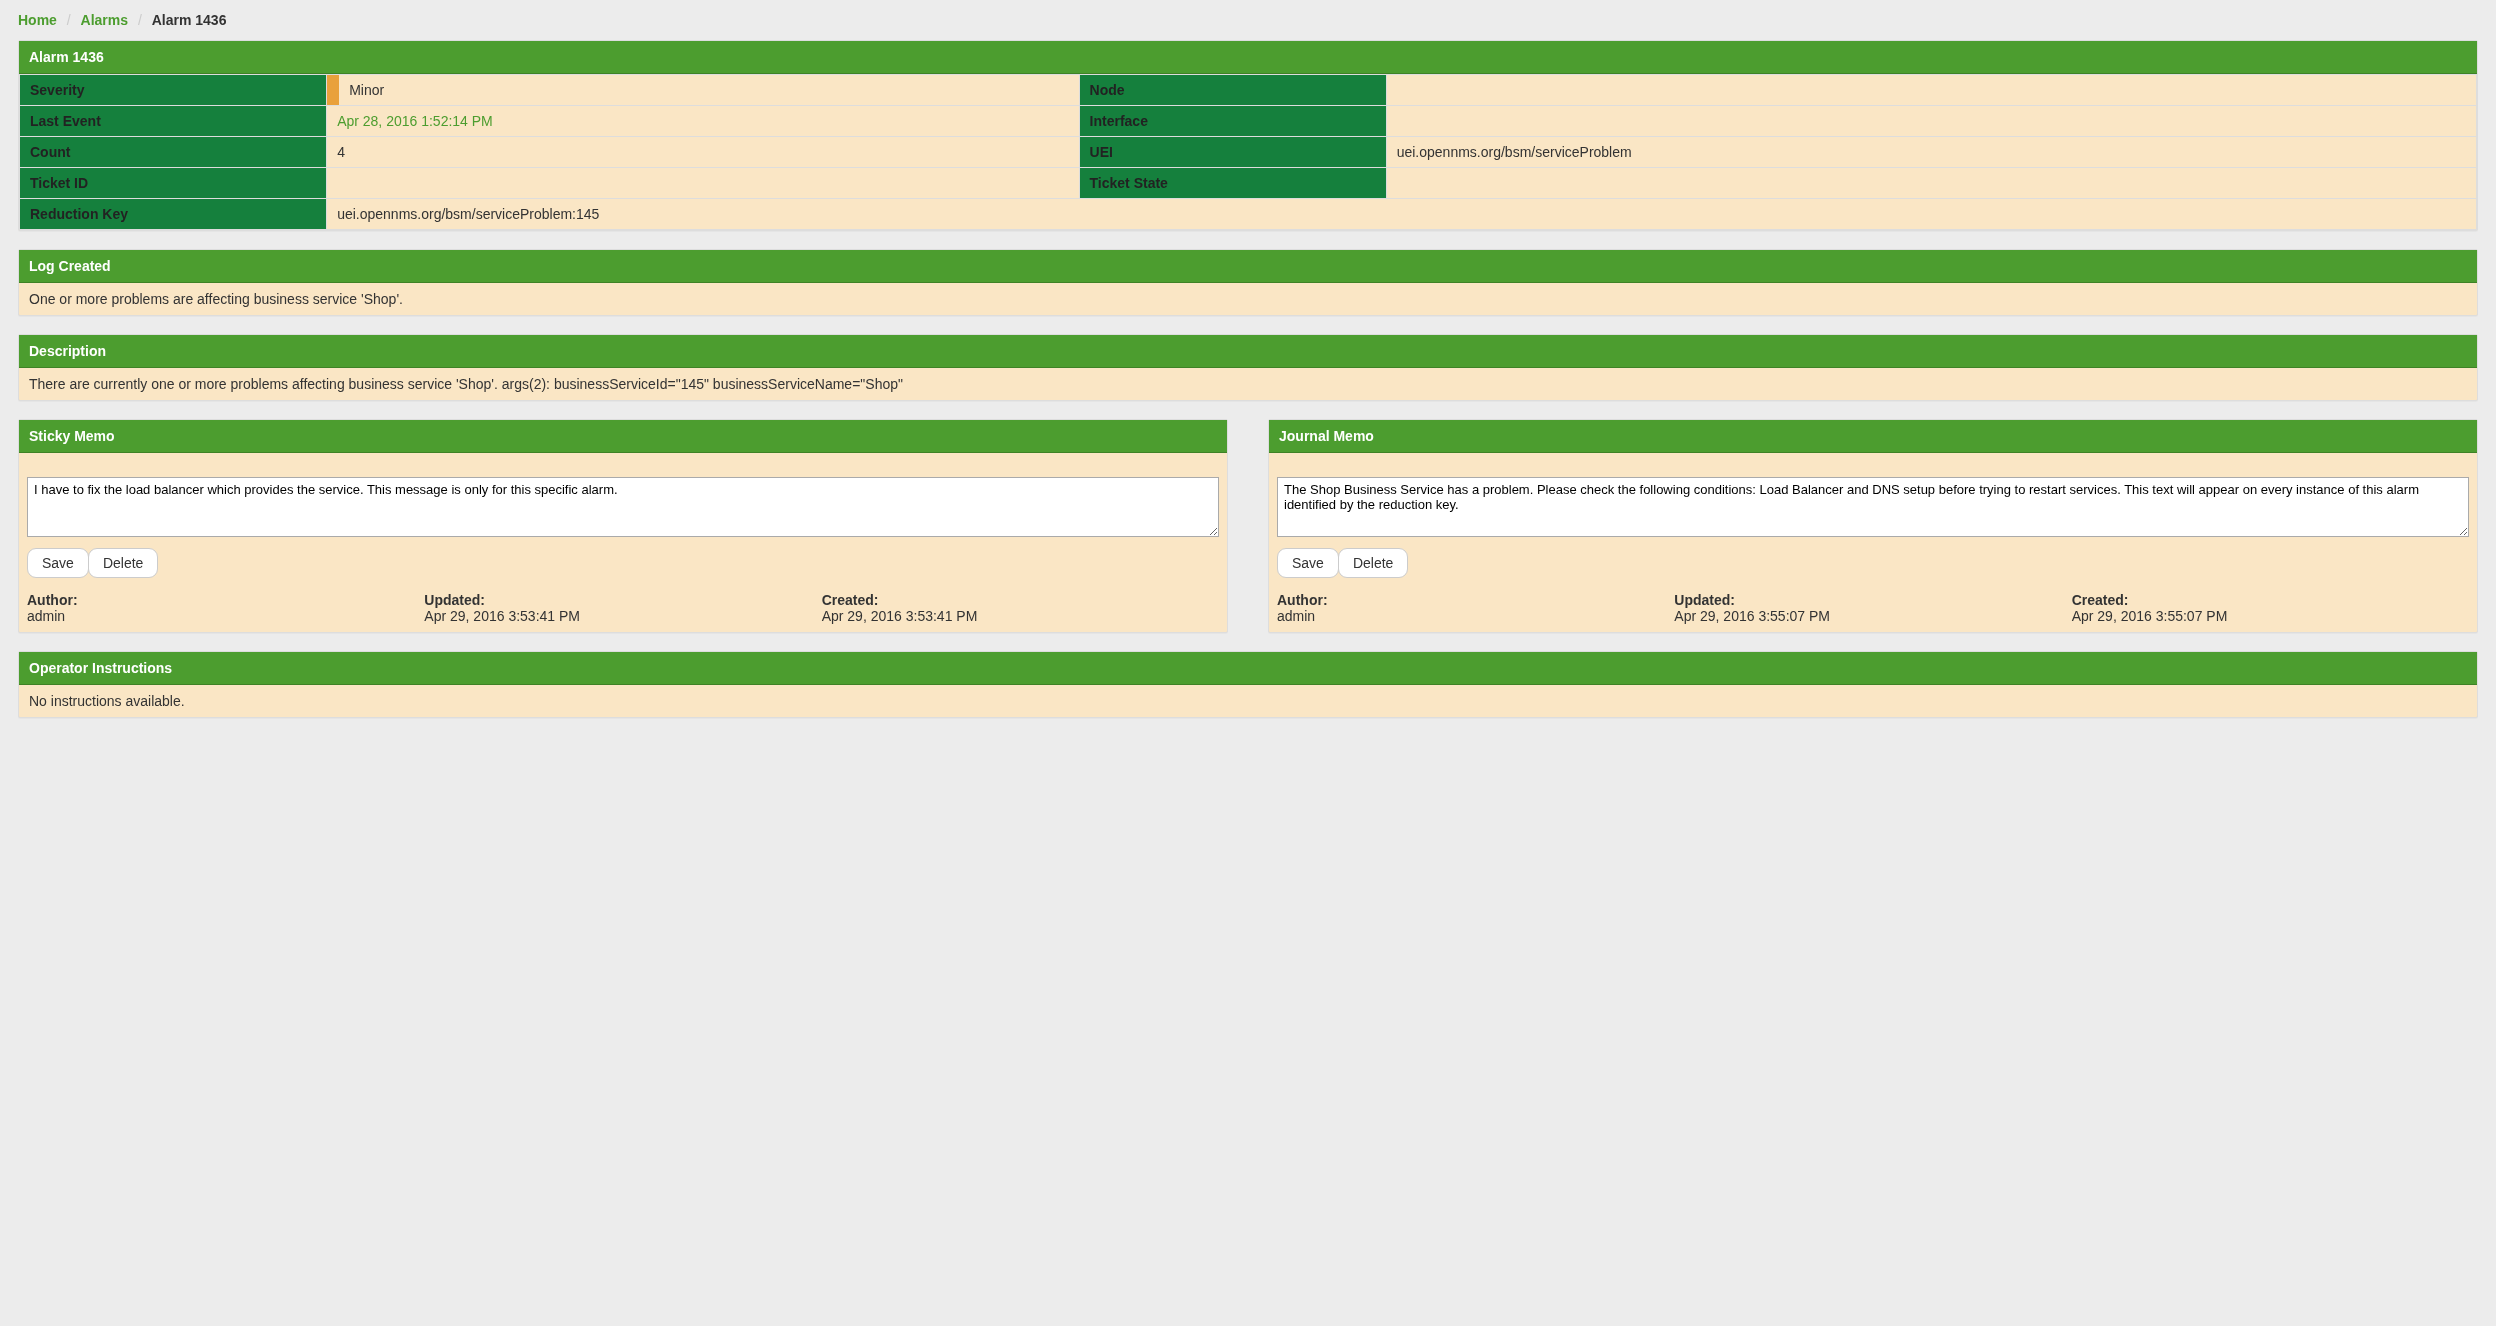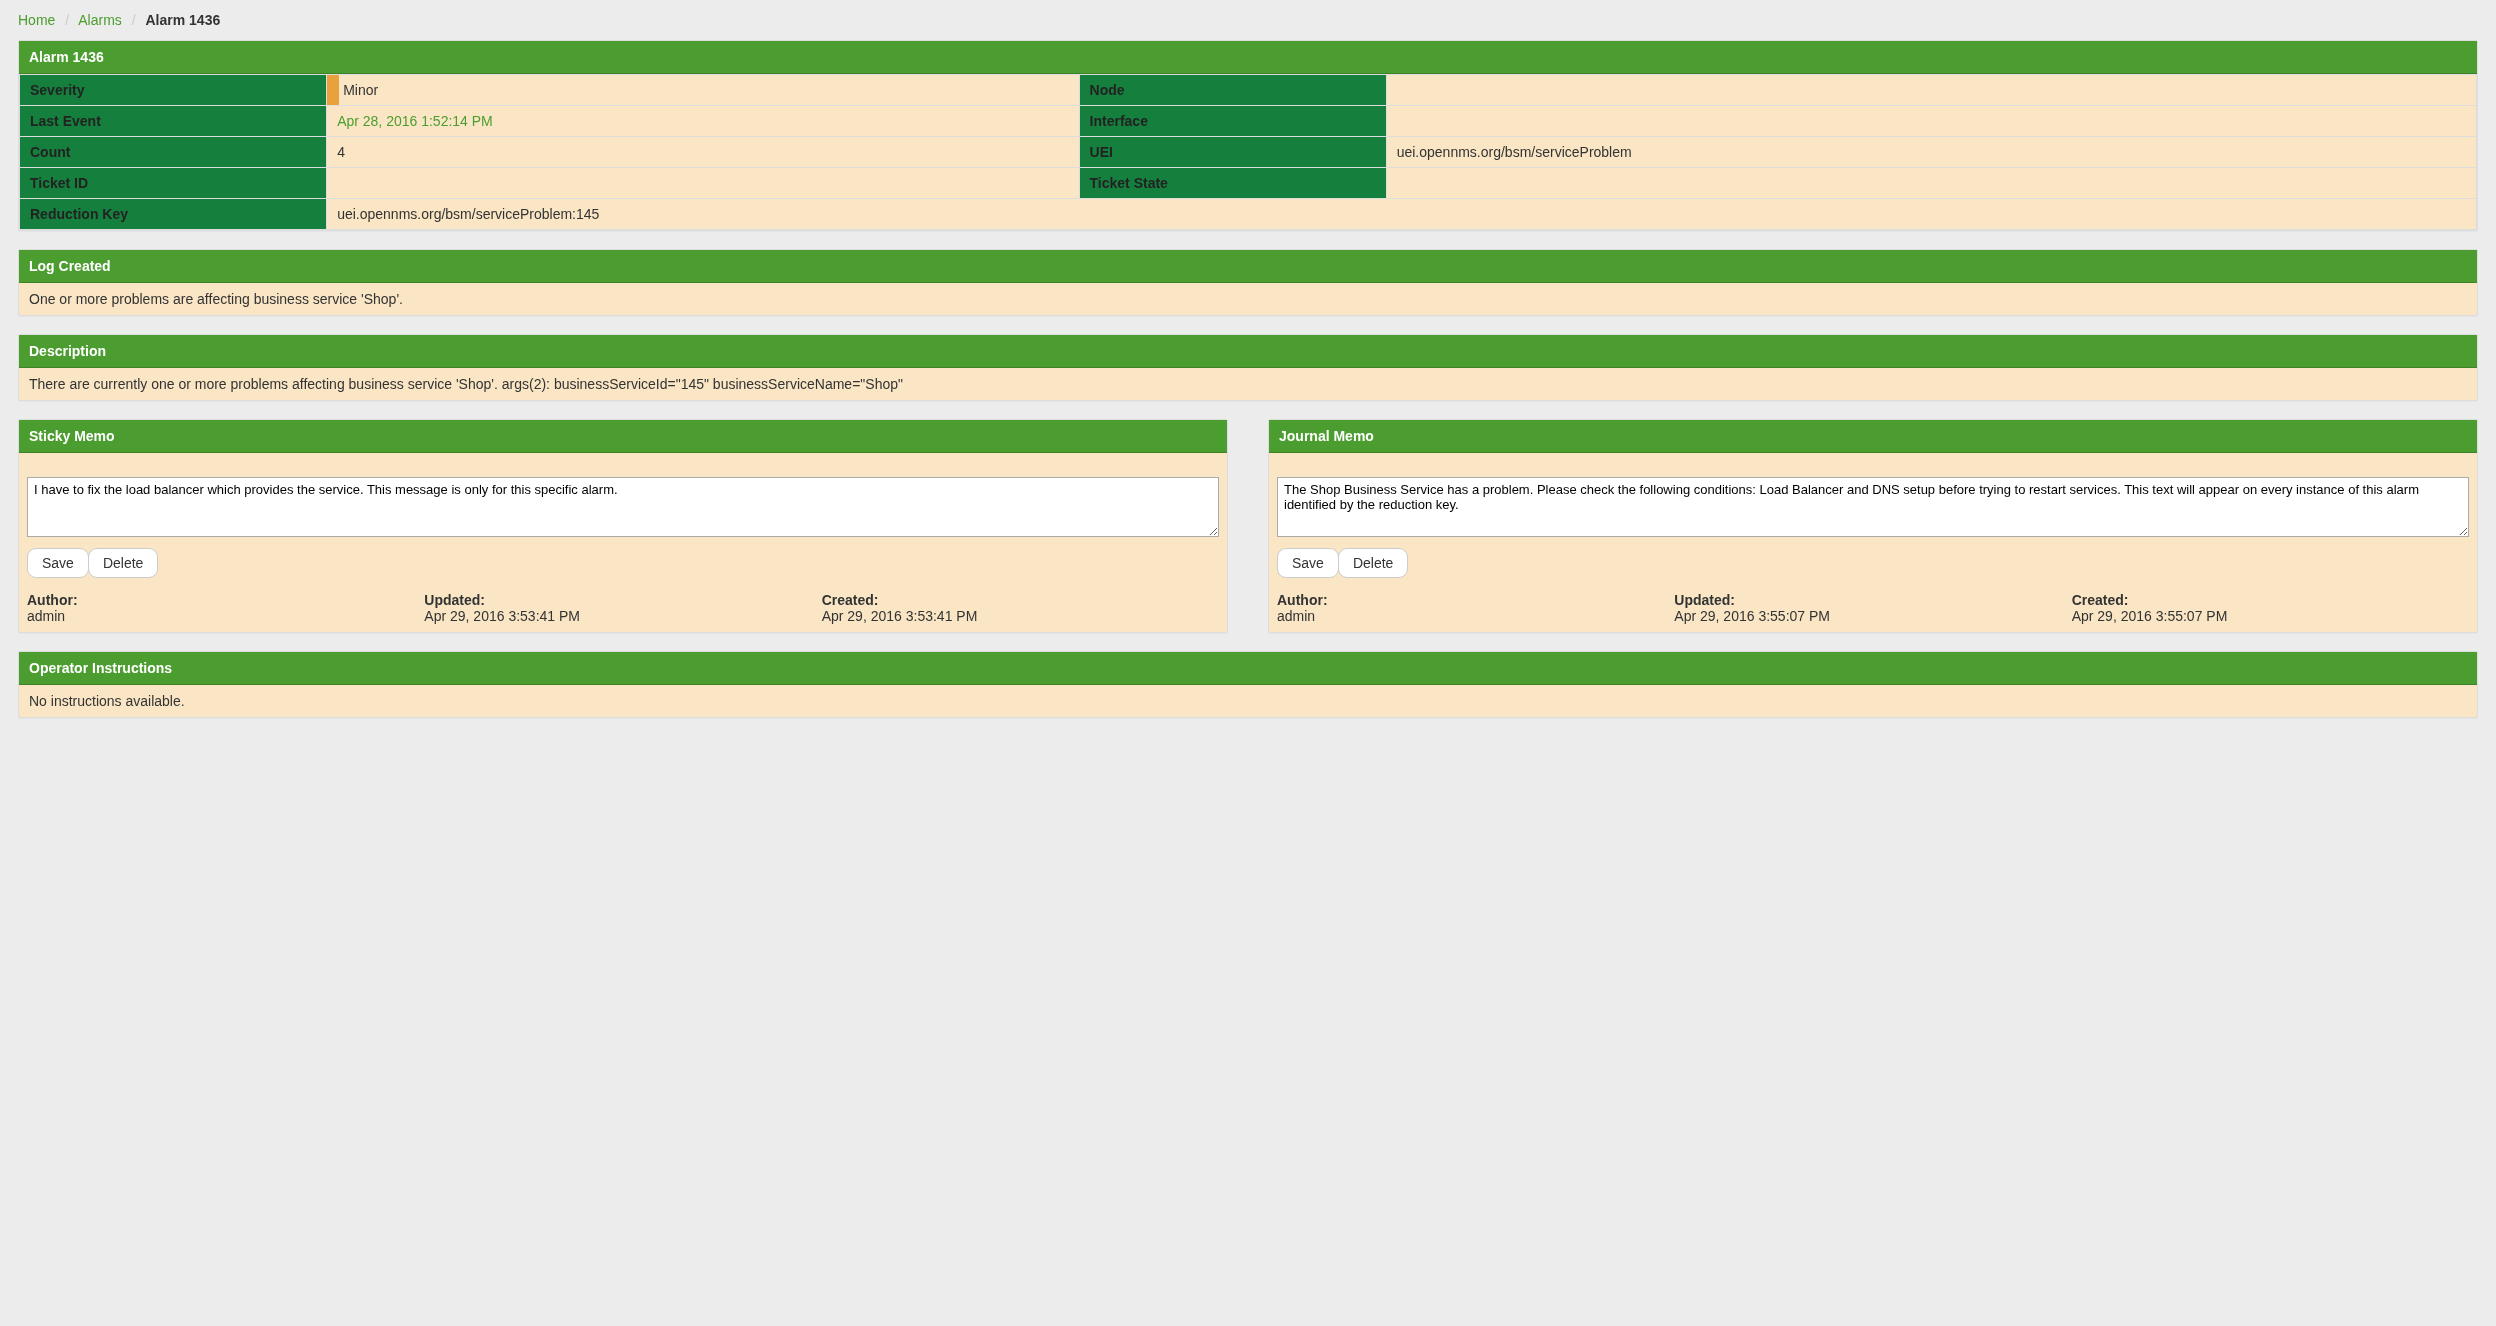--- a/index.html
+++ b/index.html
@@ -11,21 +11,21 @@
     padding: 12px 18px 30px 18px;
   }
   .breadcrumb {
     padding: 0 0 12px 0;
     font-size: 14px;
     color: #333;
   }
   .breadcrumb a {
     color: #4c9d2f;
     text-decoration: none;
-    font-weight: 400;
+    font-weight: 700;
   }
   .breadcrumb .sep {
     color: #ccc;
     padding: 0 6px;
   }
   .breadcrumb .current {
     color: #333;
     font-weight: 600;
   }
 
@@ -72,21 +72,21 @@
   }
   .detail-table td.lastevent a { color: #4c9d2f; text-decoration: none; }
   .detail-table td.sev-cell { padding: 0; position: relative; }
   .sev-bar {
     display: inline-block;
     width: 12px;
     align-self: stretch;
     background: #e9a13b;
   }
   .sev-wrap { display: flex; align-items: stretch; min-height: 30px; }
-  .sev-text { padding: 7px 4px; }
+  .sev-text { padding: 7px 10px; }
   .detail-table .fullrow td { }
   .reduct-th { width: 12.5%; }
 
   .memo-row {
     display: flex;
     gap: 40px;
     margin-bottom: 18px;
   }
   .memo-row .panel { flex: 1; margin-bottom: 0; }
   .memo-body { padding: 8px; margin-top: 16px; }

